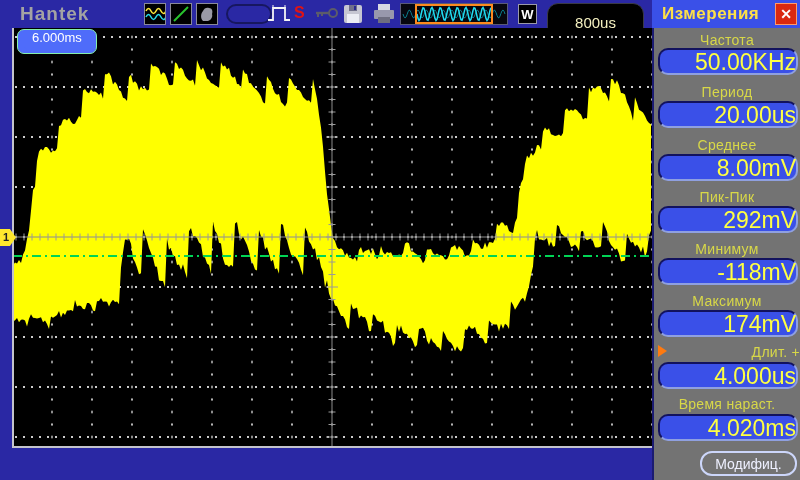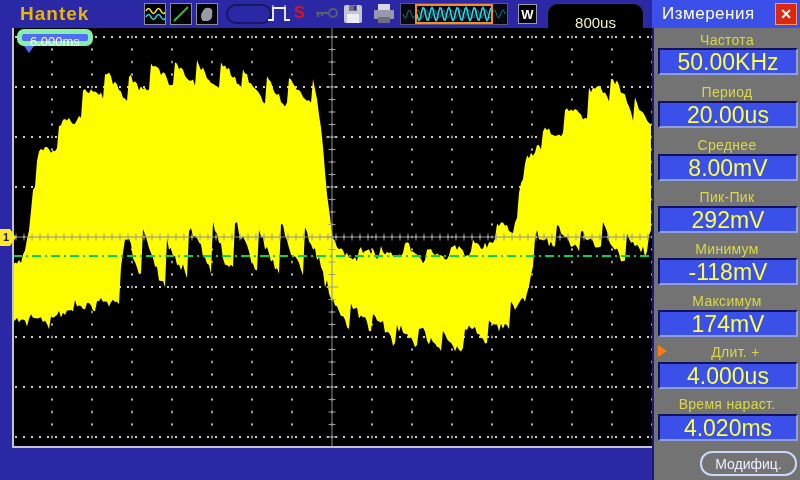--- a/index.html
+++ b/index.html
@@ -3,72 +3,72 @@
 <meta charset="utf-8">
 <style>
   html,body{margin:0;padding:0;background:#111;}
   *{box-sizing:border-box;}
   #screen{position:relative;width:800px;height:480px;background:#2a28a4;
     font-family:"Liberation Sans",sans-serif;overflow:hidden;}
 
   
   .topbar{position:absolute;left:0;top:0;width:800px;height:28px;background:#2a28a4;}
   .brand{position:absolute;left:20px;top:3px;font-size:19px;font-weight:800;
-    color:#eab308;letter-spacing:1px;}
+    color:#a3a3a3;letter-spacing:1px;}
   .iconbox{position:absolute;top:3px;width:22px;height:22px;background:#000;
     border:1px solid #8a8a9a;display:flex;align-items:center;justify-content:center;}
   .emptypill{position:absolute;left:226px;top:4px;width:46px;height:20px;
     border:2px solid #171760;border-radius:10px;}
   .bareicon{position:absolute;top:3px;display:flex;align-items:center;justify-content:center;}
   .s-letter{position:absolute;left:294px;top:4px;font-size:16px;font-weight:800;color:#e01414;}
   .preview{position:absolute;left:400px;top:3px;width:108px;height:22px;background:#07070e;
     border:1px solid #5a5a78;}
   .w-box{position:absolute;left:518px;top:4px;width:19px;height:20px;background:#000;
     border:1px solid #9a9aaa;color:#fff;font-size:13px;font-weight:700;
     display:flex;align-items:center;justify-content:center;}
   .pill{background:#000;border:1px solid #3a3a46;border-radius:11px;color:#ffe34d;
     font-size:15px;display:flex;align-items:center;justify-content:center;}
   .pill-800{position:absolute;left:547px;top:3px;width:97px;height:38px;color:#f4f0c0;}
 
   
   .panel-header{position:absolute;left:652px;top:0;width:148px;height:28px;background:#3a50e8;
     display:flex;align-items:center;}
-  .panel-title{color:#ffffff;font-size:17px;font-weight:400;margin-left:10px;letter-spacing:.5px;}
+  .panel-title{color:#fde047;font-size:17px;font-weight:700;margin-left:10px;letter-spacing:.5px;}
   .close-btn{position:absolute;right:3px;top:3px;width:22px;height:22px;background:#da2810;
     border:1px solid #ff9a6a;color:#fff;font-size:14px;font-weight:800;line-height:20px;
     text-align:center;cursor:pointer;}
   .panel{position:absolute;left:652px;top:28px;width:148px;height:452px;background:#737373;
     border-left:2px solid #1b1b72;}
   .m-label{position:absolute;left:0;width:146px;text-align:center;color:#d8d848;
     font-size:14px;letter-spacing:.3px;}
   .m-box{position:absolute;left:4px;width:140px;height:27px;background:#3a50e8;
     border:2px solid #12125e;border-right-color:#8fa0e0;border-bottom-color:#8fa0e0;
-    border-radius:0;color:#ffff42;font-size:23px;text-align:center;line-height:24px;}
+    border-radius:10px;color:#ffff42;font-size:23px;text-align:right;line-height:24px;}
   .sel-arrow{position:absolute;left:4px;width:0;height:0;border-left:9px solid #ff7a10;
     border-top:6px solid transparent;border-bottom:6px solid transparent;}
   .modify-btn{position:absolute;left:46px;top:423px;width:97px;height:25px;
     border:2px solid #ccd6fa;border-radius:12px;background:transparent;color:#eef0ff;
     font-size:14px;font-family:"Liberation Sans",sans-serif;cursor:pointer;}
 
   
   .scope{position:absolute;left:13px;top:28px;width:639px;height:420px;background:#000;overflow:hidden;}
   .grid{position:absolute;inset:0;
     background-image:
       radial-gradient(circle,#cdcdcd 0 1px,transparent 1.2px),
       radial-gradient(circle,#b4b4b4 0 1px,transparent 1.2px);
     background-size:8px 50px,40px 12.5px;
     background-position:-1px -16px,19px 2.75px;}
   .wave-svg,.ticks-svg{position:absolute;left:0;top:0;}
   .trig-line{position:absolute;left:0;top:227px;width:639px;height:2px;
     background:repeating-linear-gradient(90deg,#00d455 0 9px,transparent 9px 13px,#00d455 13px 15px,transparent 15px 19px);}
   .scope-border-left{position:absolute;left:12px;top:28px;width:2px;height:422px;background:#c4c4cc;}
   .scope-border-bottom{position:absolute;left:12px;top:446px;width:641px;height:2px;background:#c4c4cc;}
 
-  .bubble{position:absolute;left:17px;top:29px;height:17px;padding:0 8px;background:#4f6cfa;
-    border:5px solid #86efac;border-radius:7px;color:#fff;font-size:13px;line-height:15px;}
+  .bubble{position:absolute;left:17px;top:29px;height:25px;padding:0 14px;background:#4f6cfa;
+    border:1px solid #86efac;border-radius:7px;color:#fff;font-size:13px;line-height:15px;}
   .bubble-tip{position:absolute;left:24px;top:46px;width:0;height:0;
     border-top:7px solid #4f6cfa;border-left:5px solid transparent;border-right:5px solid transparent;}
   .ch-marker{position:absolute;left:0;top:229px;width:16px;height:17px;background:#ffe82e;
     clip-path:polygon(0 0,62% 0,100% 50%,62% 100%,0 100%);color:#222;font-size:11px;
     font-weight:800;text-align:left;padding-left:3px;line-height:17px;cursor:grab;}
 
   
   .bottombar{position:absolute;left:0;top:448px;width:652px;height:32px;background:#2a28a4;}
 </style>
 </head>
@@ -281,21 +281,21 @@
     <div class="m-box" style="top:73px">20.00us</div>
     <div class="m-label" style="top:109px">Среднее</div>
     <div class="m-box" style="top:126px">8.00mV</div>
     <div class="m-label" style="top:161px">Пик-Пик</div>
     <div class="m-box" style="top:178px">292mV</div>
     <div class="m-label" style="top:213px">Минимум</div>
     <div class="m-box" style="top:230px">-118mV</div>
     <div class="m-label" style="top:265px">Максимум</div>
     <div class="m-box" style="top:282px">174mV</div>
     <div class="sel-arrow" style="top:317px"></div>
-    <div class="m-label" style="top:316px;text-align:center;padding-left:17px">Длит.  +</div>
+    <div class="m-label" style="top:316px;text-align:right;padding-left:17px">Длит.  +</div>
     <div class="m-box" style="top:334px">4.000us</div>
     <div class="m-label" style="top:368px">Время нараст.</div>
     <div class="m-box" style="top:386px">4.020ms</div>
     <button class="modify-btn">Модифиц.</button>
   </div>
 
   <div class="bottombar">
     
     
     

